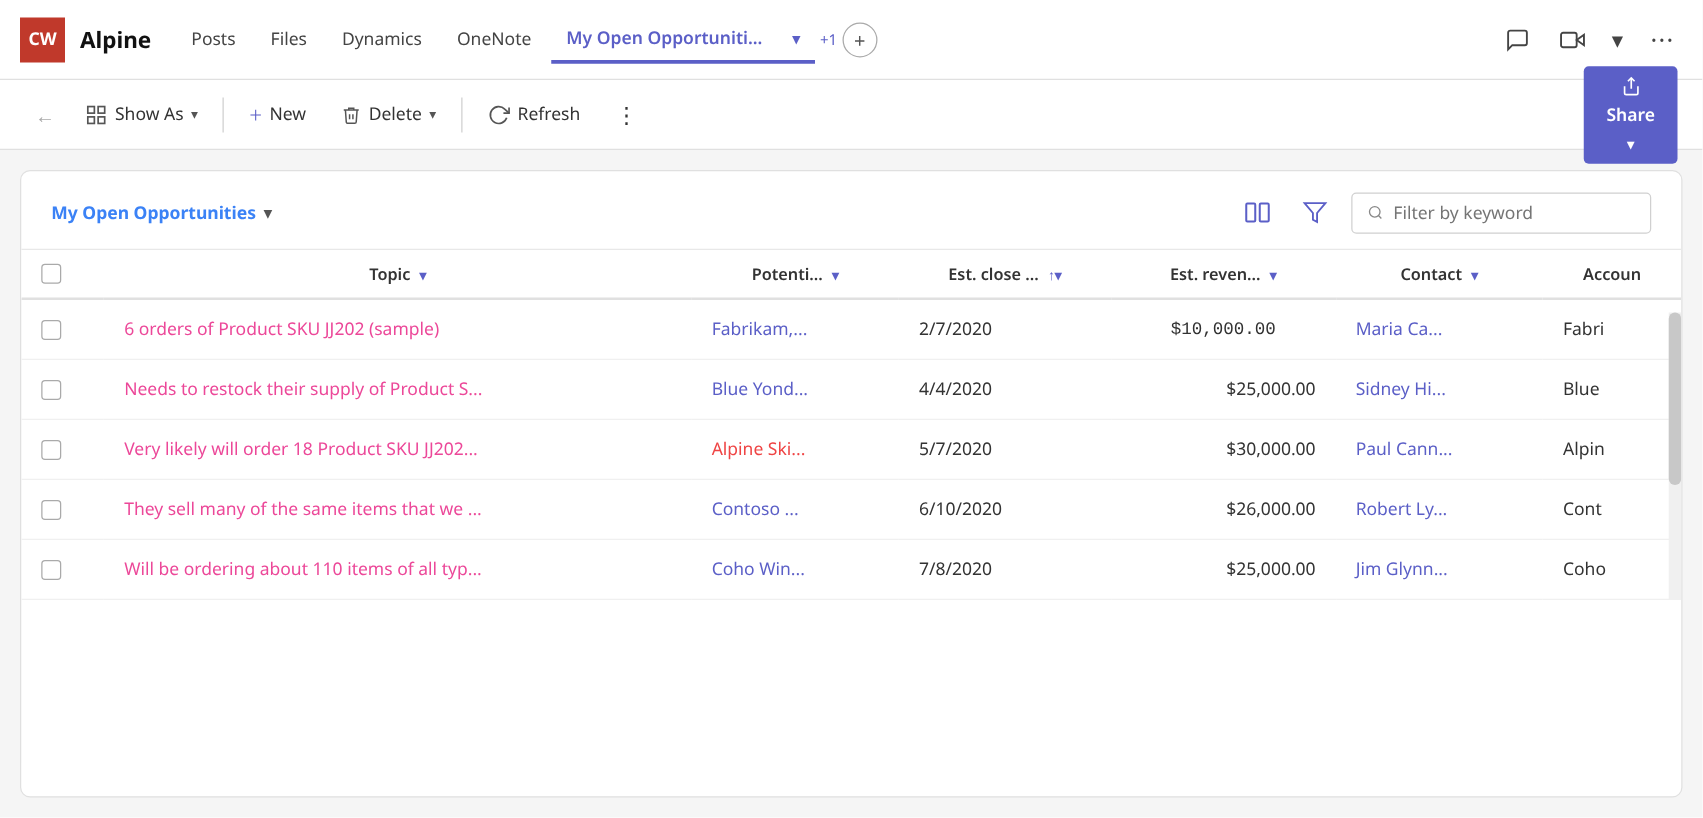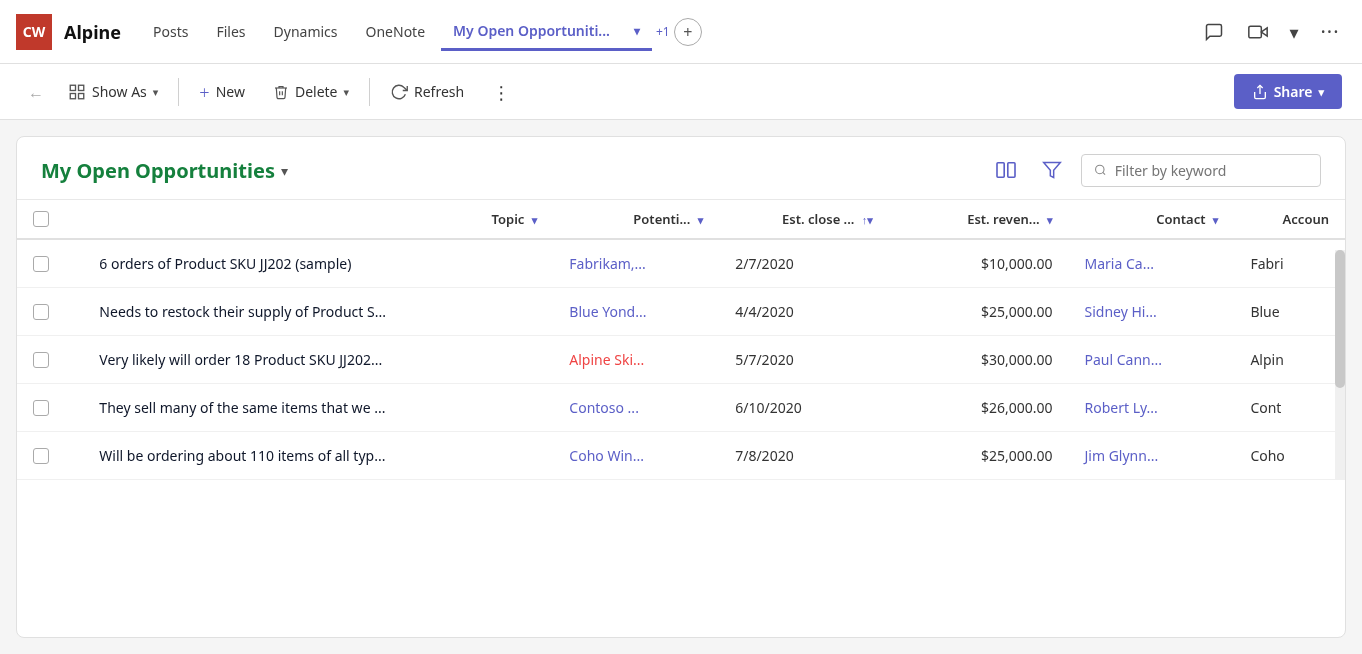--- a/index.html
+++ b/index.html
@@ -72,42 +72,42 @@
     .toolbar-divider { width: 1px; height: 28px; background: #d0d0d0; margin: 0 4px; }
     .toolbar-back-btn {
       width: 32px; height: 32px; display: flex; align-items: center; justify-content: center;
       cursor: pointer; color: #aaa; border-radius: 4px; font-size: 16px;
     }
     .share-btn {
       margin-left: auto;
       display: flex; align-items: center; gap: 6px;
       padding: 8px 18px; border-radius: 4px;
       background: #5b5fc7; color: #fff; font-size: 14px; font-weight: 600;
-      cursor: pointer; border: none; white-space: nowrap;
+      cursor: pointer; border: none; white-space: nowrap; flex-direction: column;
     }
     .share-btn .chevron { font-size: 11px; }
 
     
     .main-content {
       background: #fff;
       margin: 16px;
       border-radius: 8px;
       border: 1px solid #e0e0e0;
       overflow: hidden;
       height: calc(654px - 64px - 56px - 32px);
     }
 
     
     .list-header {
       display: flex; align-items: center;
       padding: 16px 24px 12px;
       border-bottom: 1px solid #e8e8e8;
     }
     .list-title {
-      font-size: 20px; font-weight: 700; color: #15803d;
+      font-size: 14px; font-weight: 700; color: #3b82f6;
     }
     .list-title-chevron { font-size: 14px; color: #555; margin-left: 6px; cursor: pointer; }
     .list-header-right {
       display: flex; align-items: center; gap: 12px; margin-left: auto;
     }
     .list-icon-btn {
       width: 34px; height: 34px; display: flex; align-items: center; justify-content: center;
       cursor: pointer; color: #5b5fc7; font-size: 18px; border-radius: 4px;
     }
     .filter-input {
@@ -117,21 +117,21 @@
     }
     .filter-input input {
       border: none; outline: none; font-size: 14px; color: #555; width: 100%;
       background: transparent;
     }
 
     
     .data-table { width: 100%; border-collapse: collapse; }
     .data-table th {
       padding: 10px 16px;
-      text-align: right;
+      text-align: center;
       font-size: 13px; font-weight: 600; color: #333;
       border-bottom: 2px solid #e0e0e0;
       white-space: nowrap;
       background: #fff;
     }
     .data-table th .col-sort { font-size: 11px; color: #5b5fc7; margin-left: 4px; }
     .data-table td {
       padding: 14px 16px;
       font-size: 14px; color: #333;
       border-bottom: 1px solid #f0f0f0;
@@ -139,21 +139,21 @@
       overflow: hidden;
       max-width: 0;
     }
     .row-checkbox {
       width: 40px; padding: 10px 8px 10px 16px;
     }
     .checkbox {
       width: 16px; height: 16px; border: 1.5px solid #aaa; border-radius: 3px;
       cursor: pointer; display: flex; align-items: center; justify-content: center;
     }
-    .topic-link { color: #0f172a; cursor: pointer; text-decoration: none; }
+    .topic-link { color: #ec4899; cursor: pointer; text-decoration: none; }
     .potential-col { color: #5b5fc7; }
     .table-wrapper {
       overflow: hidden; position: relative;
     }
     .col-topic { width: 340px; }
     .col-potential { width: 120px; }
     .col-close { width: 120px; }
     .col-revenue { width: 130px; }
     .col-contact { width: 120px; }
     .col-account { width: 80px; }
@@ -316,21 +316,21 @@
       <tbody id="table-body">
       <tr>
     <td class="row-checkbox">
       <div class="checkbox"></div>
     </td>
     <td class="col-topic">
       <a class="topic-link">6 orders of Product SKU JJ202 (sample)</a>
     </td>
     <td class="col-potential potential-col" style="color:#5b5fc7;">Fabrikam,...</td>
     <td class="col-close">2/7/2020</td>
-    <td class="col-revenue" style="text-align:right;">$10,000.00</td>
+    <td class="col-revenue" style="text-align:center;font-family:Liberation Mono, monospace;">$10,000.00</td>
     <td class="col-contact" style="color:#5b5fc7;">Maria Ca...</td>
     <td class="col-account">Fabri</td>
   </tr>
           <tr>
     <td class="row-checkbox">
       <div class="checkbox"></div>
     </td>
     <td class="col-topic">
       <a class="topic-link">Needs to restock their supply of Product S...</a>
     </td>

